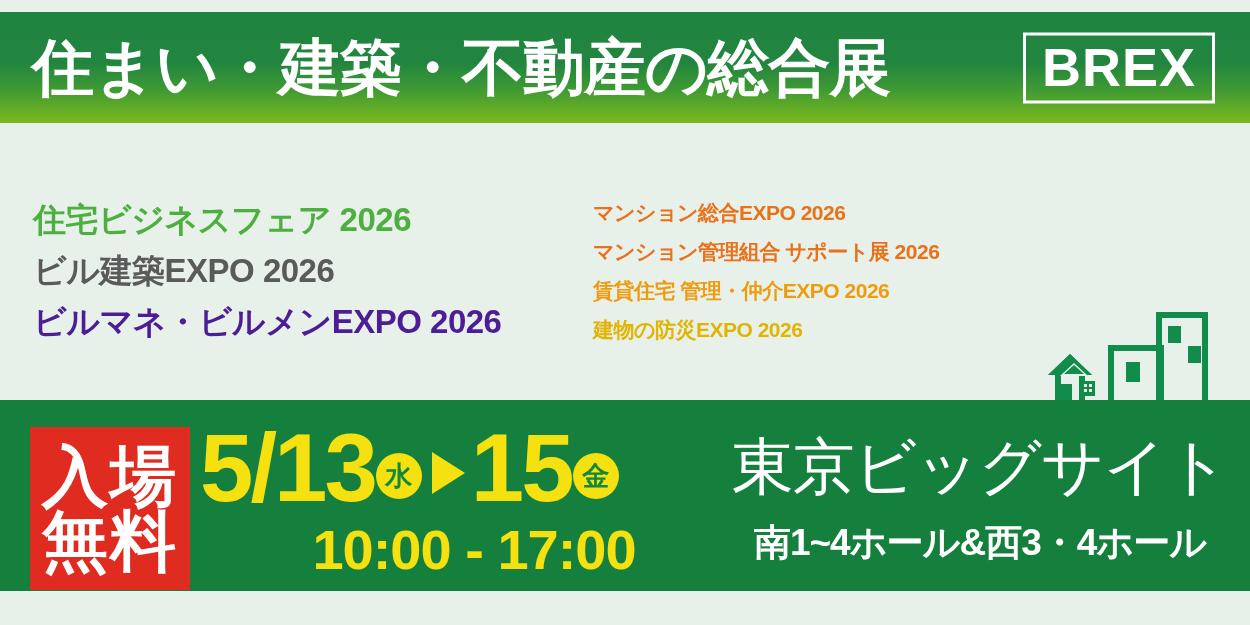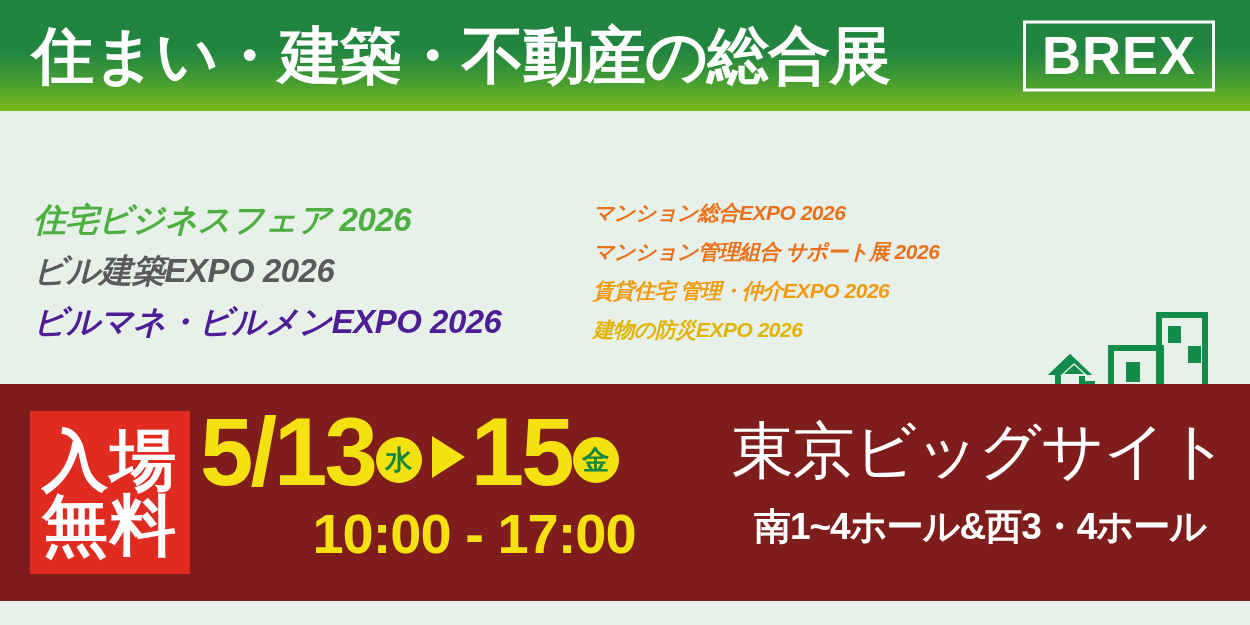--- a/index.html
+++ b/index.html
@@ -15,21 +15,21 @@
     position: relative;
     width: 1250px;
     height: 625px;
     overflow: hidden;
     background: #e8f0ea;
   }
 
   
   .header {
     position: absolute;
-    left: 0; top: 0;
+    left: 0; top: 12px;
     width: 1250px;
     height: 111px;
     background: linear-gradient(180deg,
         #1f8341 0%,
         #22853f 46%,
         #3f9a33 70%,
         #64ad26 88%,
         #7cb81c 100%);
   }
   .header-title {
@@ -90,41 +90,40 @@
   .col-right {
     width: 665px;
     padding-left: 8px;
   }
   .event-line {
     font-weight: bold;
     white-space: nowrap;
     line-height: 1.0;
     margin: 9px 0;
     letter-spacing: -0.5px;
-    font-style: italic;
   }
   .col-left  .event-line { font-size: 33px; }
   .col-right .event-line { font-size: 21px; }
 
   
   .buildings {
     position: absolute;
     right: 12px;
     bottom: 0px;
     width: 190px;
     height: 96px;
   }
 
   
   .footer {
     position: absolute;
-    left: 0; top: 384px;
-    width: 1250px;
-    height: 217px;
-    background: #7f1d1d;
+    left: 0; top: 400px;
+    width: 1250px;
+    height: 191px;
+    background: #15803d;
   }
   .free-badge {
     position: absolute;
     left: 30px;
     top: 27px;
     width: 160px;
     height: 163px;
     background: #e02b20;
     display: flex;
     flex-direction: column;

